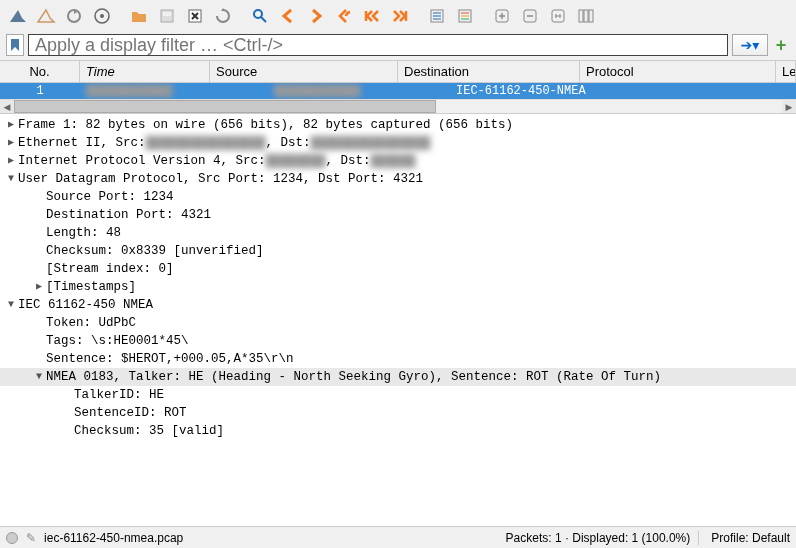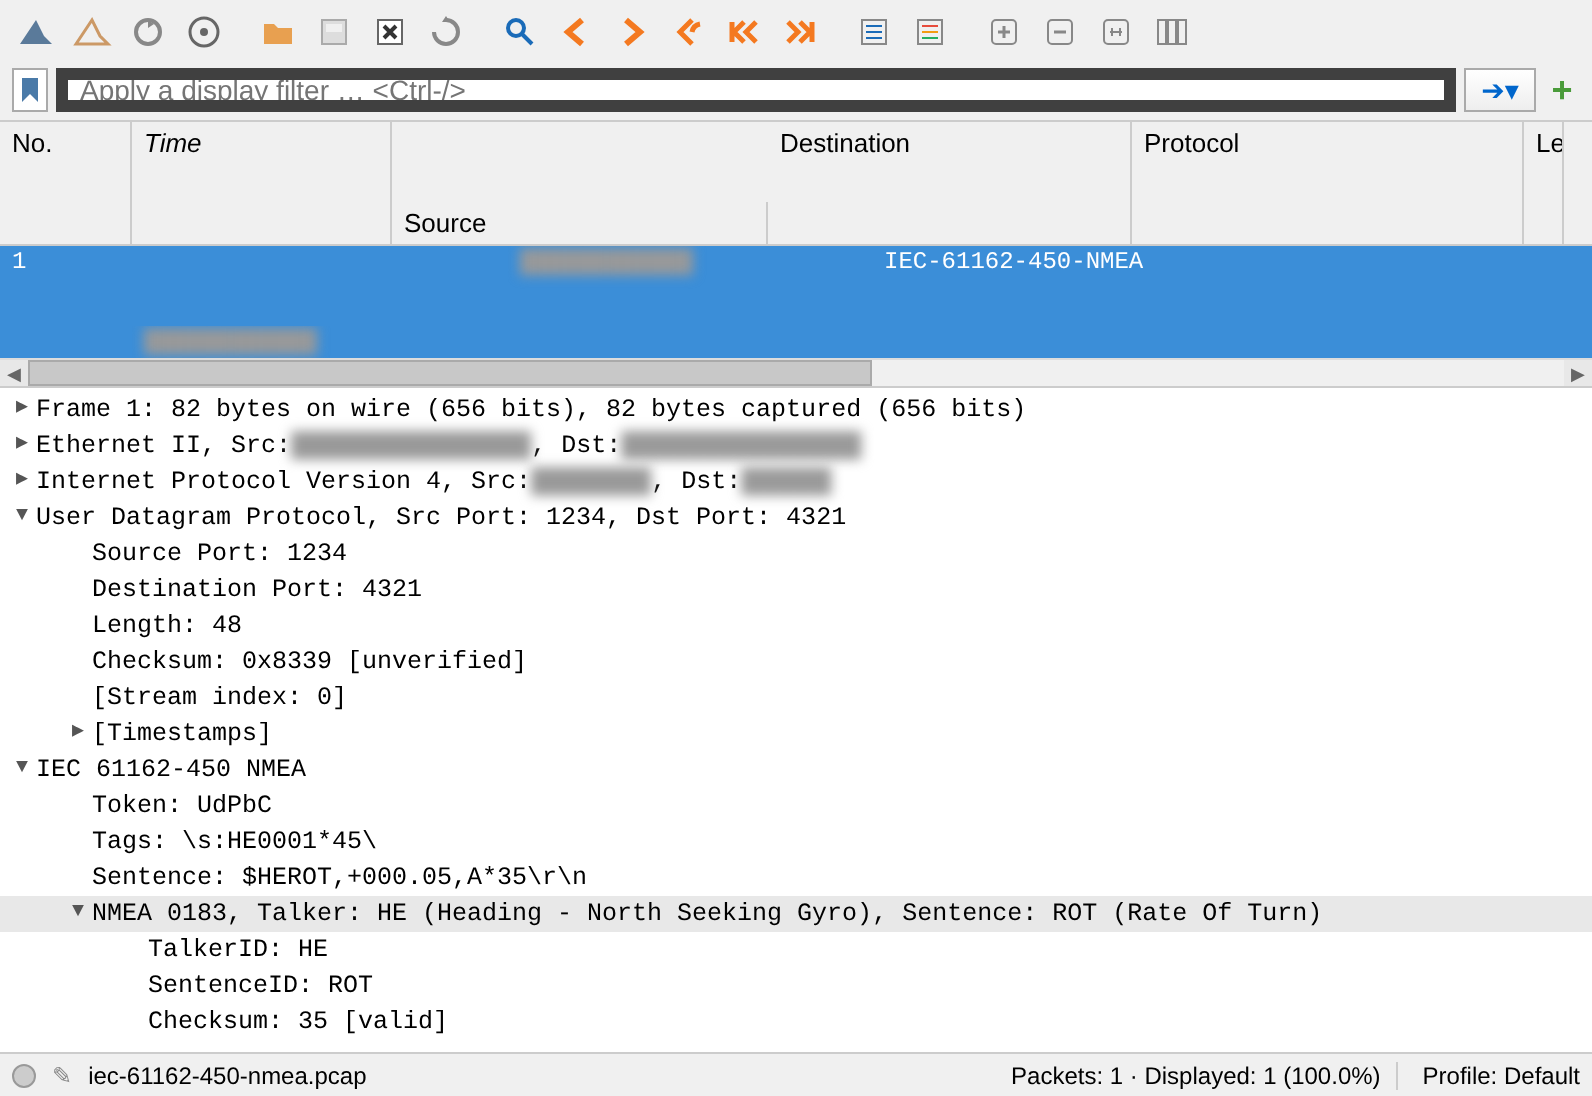--- a/index.html
+++ b/index.html
@@ -2,32 +2,32 @@
 <html><head>
 <meta charset="utf-8">
 <style>
 * { margin: 0; padding: 0; box-sizing: border-box; }
 body { font-family: "Liberation Sans", Arial, sans-serif; font-size: 13px; background: #f0f0f0; width: 796px; height: 548px; overflow: hidden; display: flex; flex-direction: column; }
 .toolbar { display: flex; align-items: center; padding: 4px 6px; background: #f0f0f0; gap: 4px; }
 .tb-btn { width: 24px; height: 24px; display: flex; align-items: center; justify-content: center; cursor: pointer; border-radius: 2px; }
 .tb-sep { width: 1px; height: 20px; background: transparent; margin: 0 2px; }
 .filter-bar { display: flex; align-items: center; padding: 2px 6px 4px 6px; gap: 4px; background: #f0f0f0; }
 .bookmark-btn { width: 18px; height: 22px; border: 1px solid #aaa; background: #fff; display: flex; align-items: center; justify-content: center; cursor: pointer; }
-.filter-input { flex: 1; height: 22px; border: 6px solid #404040; padding: 0 6px; font-size: 14px; color: #888; background: #fff; }
+.filter-input { flex: 1; height: 22px; border: 1px solid #404040; padding: 0 6px; font-size: 18px; color: #888; background: #fff; }
 .arrow-btn { width: 36px; height: 22px; border: 1px solid #aaa; background: linear-gradient(#fff,#eee); display: flex; align-items: center; justify-content: center; cursor: pointer; color: #0066cc; font-size: 14px; }
 .plus-btn { width: 18px; height: 22px; display: flex; align-items: center; justify-content: center; cursor: pointer; color: #4a9b3a; font-size: 18px; font-weight: bold; }
 .packet-list { border-top: 1px solid #ccc; background: #fff; }
 .pl-header { display: flex; background: #f0f0f0; border-bottom: 1px solid #ccc; font-size: 13px; }
 .pl-header > div { padding: 3px 6px; border-right: 1px solid #ccc; white-space: nowrap; overflow: hidden; }
 .pl-row { display: flex; font-family: "Liberation Mono", monospace; font-size: 12px; }
 .pl-row > div { padding: 1px 6px; white-space: nowrap; overflow: hidden; }
 .pl-row.selected { background: #3b8ed8; color: #fff; }
-.col-no { width: 66px; text-align: left; }
+.col-no { width: 80px; text-align: center; }
 .col-time { width: 130px; font-style: italic; }
-.col-src { width: 188px; margin-top: 40px; }
+.col-src { width: 188px; }
 .col-dst { width: 182px; }
 .col-proto { width: 196px; }
 .col-len { width: 20px; }
 .scroll-row { display: flex; height: 14px; background: #f0f0f0; border-top: 1px solid #ddd; }
 .scroll-arrow { width: 14px; display: flex; align-items: center; justify-content: center; font-size: 9px; color: #666; cursor: pointer; background: #e8e8e8; }
 .scroll-track { flex: 1; background: #f0f0f0; position: relative; }
 .scroll-thumb { position: absolute; height: 100%; background: #c8c8c8; border: 1px solid #aaa; }
 .details { flex: 1; background: #fff; border-top: 1px solid #ccc; font-family: "Liberation Mono", monospace; font-size: 12.5px; line-height: 18px; overflow: auto; padding: 2px 0; }
 .tree-row { display: flex; align-items: flex-start; padding: 0 4px; white-space: nowrap; }
 .tree-row.selected { background: #e8e8e8; }

